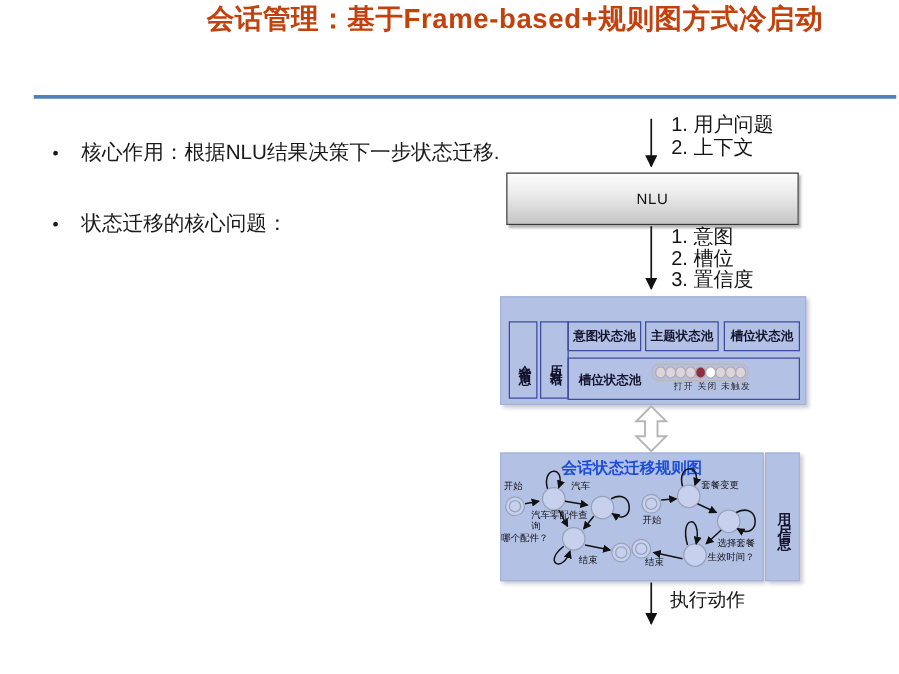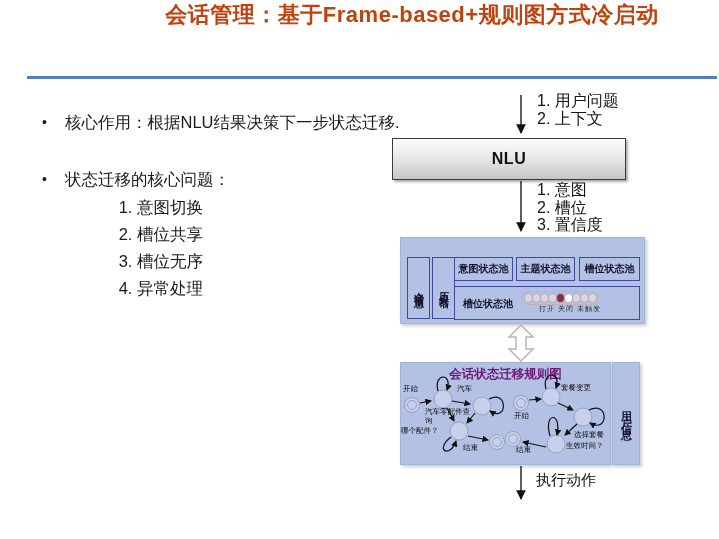--- a/index.html
+++ b/index.html
@@ -17,25 +17,25 @@
   .bullets{position:absolute;left:38px;top:99px;width:372px;font-size:16.5px;line-height:23px;}
   .bullets ul{list-style:none;margin:0;padding:0;}
   .bullets li.blt{position:relative;padding-left:27px;}
   .bullets li.blt::before{content:"•";position:absolute;left:4px;top:0;font-size:14px;}
   .blt-1{margin-bottom:34px;margin-top:12px;}
   .blt-2{margin-bottom:20px;}
   .bullets ol{margin:4px 0 0 0;padding-left:72px;}
   .bullets ol li{margin-bottom:2px;line-height:25px;}
   
   .nlu-box{
-    position:absolute;left:392px;top:138px;width:232px;height:40px;
+    position:absolute;left:405px;top:138px;width:232px;height:40px;
     background:linear-gradient(180deg,#fdfdfd 0%,#e9e9e9 45%,#c5c5c5 100%);
     border:1.5px solid #3a3a3a;box-shadow:2px 2px 2px rgba(110,110,110,.55);
     display:flex;align-items:center;justify-content:center;
-    font-size:16px;color:#111;letter-spacing:.5px;font-weight:bold;
+    font-size:12px;color:#111;letter-spacing:.5px;
   }
   .flow-labels{position:absolute;font-size:16px;line-height:17.5px;color:#151515;}
   .flow-in{left:537px;top:92px;}
   .flow-out{left:537px;top:181px;}
   .action-label{position:absolute;left:536px;top:471px;font-size:15px;color:#151515;}
   
   .blue-box{position:absolute;box-shadow:2px 2px 3px rgba(140,145,160,.45);border:1px solid #a4b2d8;}
   .session-box{left:400px;top:237px;width:243px;height:85px;}
   .session-title{position:absolute;left:0;top:2px;width:100%;text-align:center;font-size:11px;font-weight:600;color:#111;}
   .inner-box{
@@ -48,21 +48,21 @@
   .col-b{left:31px;top:19px;width:21px;height:60px;}
   .pool-1{left:53px;top:19px;width:57px;height:22px;}
   .pool-2{left:115px;top:19px;width:57px;height:22px;}
   .pool-3{left:178px;top:19px;width:59px;height:22px;}
   .trans-box{left:53px;top:48px;width:184px;height:32px;justify-content:flex-start;}
   .trans-label{position:absolute;left:8px;top:10px;font-size:10px;font-weight:600;}
   .dots{position:absolute;left:66px;top:4px;display:flex;padding:1px 2px;border:1px solid #bdb4bd;border-radius:6px;}
   .dot{width:7px;height:8px;border-radius:50%;border:1px solid #b4a9b2;margin-right:-1px;}
   .legend{position:absolute;left:84px;top:17px;font-size:7px;font-weight:400;color:#2b2b2b;letter-spacing:1px;}
   .rule-box{left:400px;top:362px;width:209px;height:101px;}
-  .rule-title{position:absolute;left:0;top:3px;width:100%;text-align:center;font-size:12.5px;font-weight:600;color:#701a75;}
+  .rule-title{position:absolute;left:0;top:3px;width:100%;text-align:center;font-size:12.5px;font-weight:600;color:#1d4ed8;}
   .user-strip{left:612px;top:362px;width:26px;height:101px;display:flex;align-items:center;justify-content:center;
     font-size:11px;font-weight:600;color:#14142e;}
   .user-strip .vtext{letter-spacing:6px;}
   
   .overlay{position:absolute;left:0;top:0;width:719px;height:539px;pointer-events:none;}
   .overlay text{font-family:"Liberation Sans","DejaVu Sans",sans-serif;font-size:7.5px;fill:#111;}
   .arrow{stroke:#1a1a1a;stroke-width:1.4;fill:none;}
   .sm-arrow{stroke:#111;stroke-width:1.2;fill:none;}
   .st-circle{fill:#c7d1ed;stroke:#97a2bb;stroke-width:1;}
   .st-inner{fill:none;stroke:#97a2bb;stroke-width:1;}
@@ -72,26 +72,20 @@
 <body>
 
 <div class="slide-title">会话管理：基于Frame-based+规则图方式冷启动</div>
 <div class="accent-line" style="background-color: rgb(79, 129, 189);"></div>
 
 <div class="bullets">
   <ul>
     <li class="blt blt-1">核心作用：根据NLU结果决策下一步状态迁移.</li>
     <li class="blt">
       <span>状态迁移的核心问题：</span>
-      <ol>
-        <li>意图切换</li>
-        <li>槽位共享</li>
-        <li>槽位无序</li>
-        <li>异常处理</li>
-      </ol>
     </li>
   </ul>
 </div>
 
 <div class="flow-labels flow-in">
   <div>1.  用户问题</div>
   <div>2.  上下文</div>
 </div>
 <div class="nlu-box">NLU</div>
 <div class="flow-labels flow-out">

